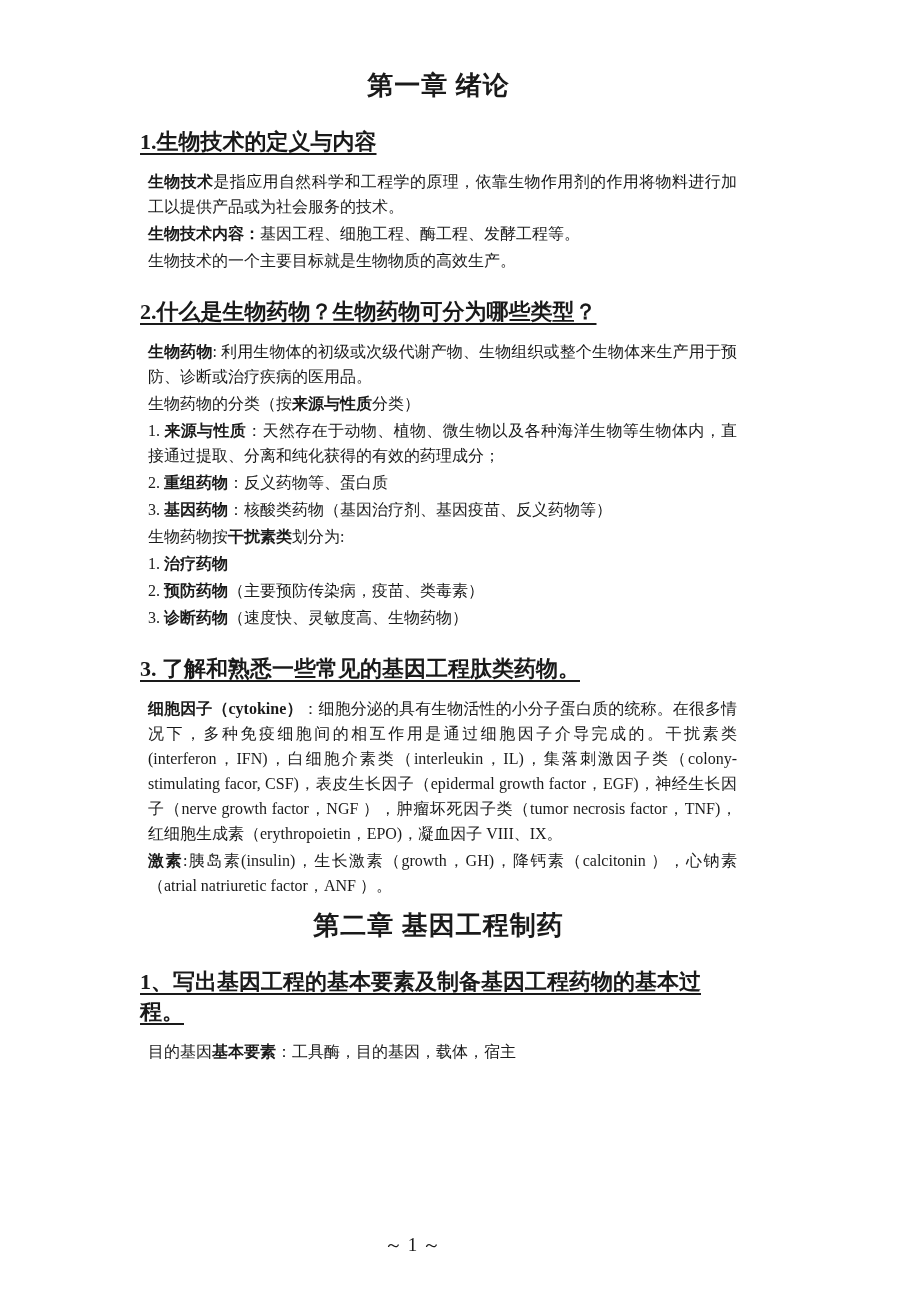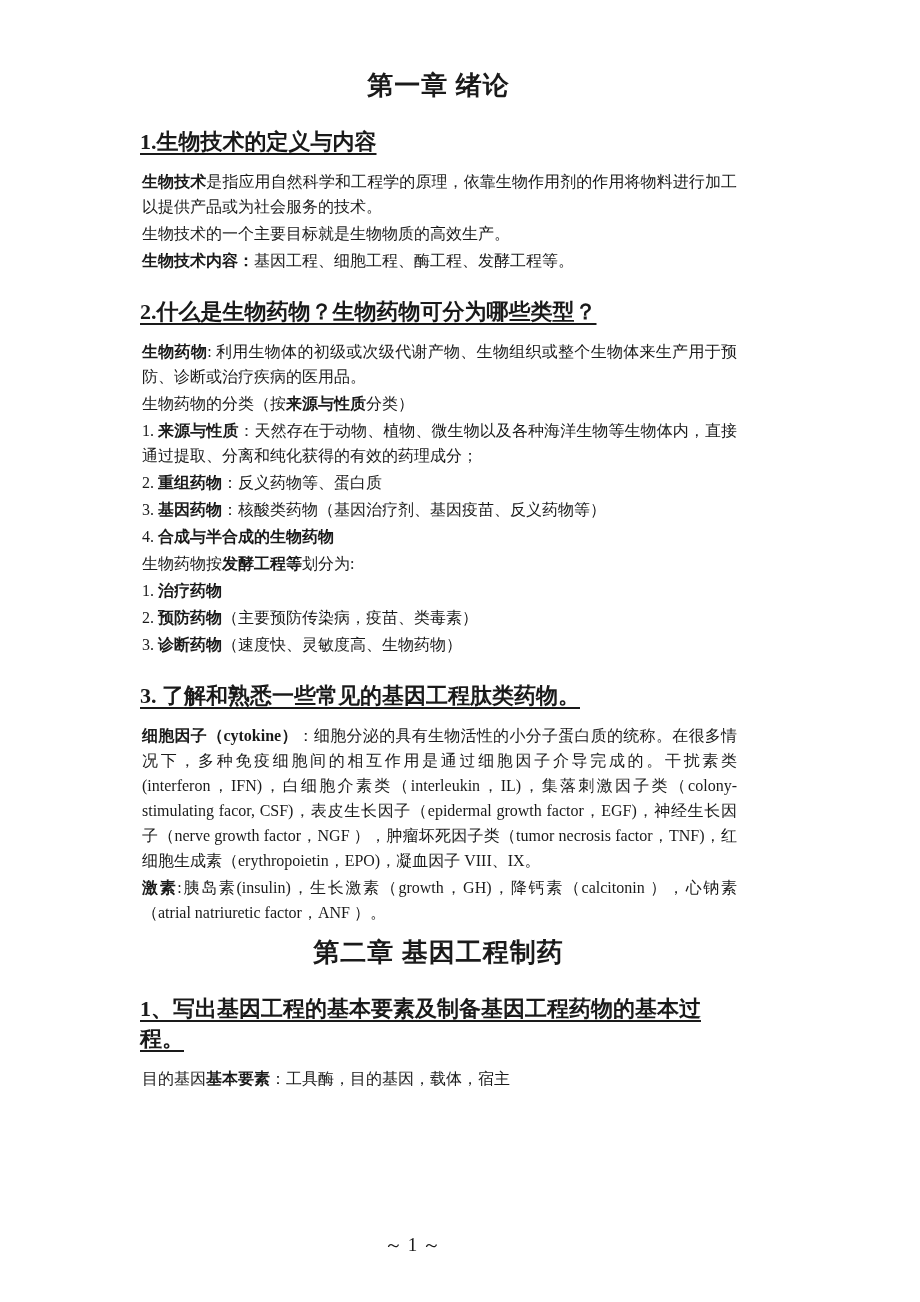--- a/index.html
+++ b/index.html
@@ -33,21 +33,21 @@
     font-size: 22px;
     font-weight: bold;
     text-decoration: underline;
     text-underline-offset: 4px;
     text-decoration-thickness: 2px;
     margin: 24px 0 12px 0;
   }
   .para {
     font-size: 16px;
     line-height: 25px;
-    margin: 0 0 2px 2px;
+    margin: 0 0 2px 8px;
     text-align: justify;
   }
   .para .b {
     font-weight: bold;
   }
   .page-number {
     position: absolute;
     left: 0;
     right: 0;
     bottom: 44px;
@@ -57,30 +57,29 @@
   }
 </style>
 </head>
 <body>
 
 <div class="page">
   <div id="doc-content">
       <h1 class="chapter-title"><span>第一章 绪论</span></h1>
       <h2 class="section-heading"><span>1.生物技术的定义与内容</span></h2>
       <p class="para"><span class="b">生物技术</span><span>是指应用自然科学和工程学的原理，依靠生物作用剂的作用将物料进行加工以提供产品或为社会服务的技术。</span></p>
+      <p class="para"><span class="b">生物技术内容：</span><span>基因工程、细胞工程、酶工程、发酵工程等。</span></p>
       <p class="para"><span>生物技术的一个主要目标就是生物物质的高效生产。</span></p>
-      <p class="para"><span class="b">生物技术内容：</span><span>基因工程、细胞工程、酶工程、发酵工程等。</span></p>
       <h2 class="section-heading"><span>2.什么是生物药物？生物药物可分为哪些类型？</span></h2>
       <p class="para"><span class="b">生物药物</span><span>: 利用生物体的初级或次级代谢产物、生物组织或整个生物体来生产用于预防、诊断或治疗疾病的医用品。</span></p>
       <p class="para"><span>生物药物的分类（按</span><span class="b">来源与性质</span><span>分类）</span></p>
       <p class="para"><span>1. </span><span class="b">来源与性质</span><span>：天然存在于动物、植物、微生物以及各种海洋生物等生物体内，直接通过提取、分离和纯化获得的有效的药理成分；</span></p>
       <p class="para"><span>2. </span><span class="b">重组药物</span><span>：反义药物等、蛋白质</span></p>
       <p class="para"><span>3. </span><span class="b">基因药物</span><span>：核酸类药物（基因治疗剂、基因疫苗、反义药物等）</span></p>
-      <p class="para"><span>4. </span><span class="b">合成与半合成的生物药物</span></p>
-      <p class="para"><span>生物药物按</span><span class="b">发酵工程等</span><span>划分为:</span></p>
+      <p class="para"><span>生物药物按</span><span class="b">干扰素类</span><span>划分为:</span></p>
       <p class="para"><span>1. </span><span class="b">治疗药物</span></p>
       <p class="para"><span>2. </span><span class="b">预防药物</span><span>（主要预防传染病，疫苗、类毒素）</span></p>
       <p class="para"><span>3. </span><span class="b">诊断药物</span><span>（速度快、灵敏度高、生物药物）</span></p>
       <h2 class="section-heading"><span>3. 了解和熟悉一些常见的基因工程肽类药物。</span></h2>
       <p class="para"><span class="b">细胞因子</span><span class="b">（</span><span class="b">cytokine</span><span class="b">）</span><span>：细胞分泌的具有生物活性的小分子蛋白质的统称。在很多情况下，多种免疫细胞间的相互作用是通过细胞因子介导完成的。干扰素类(interferon，IFN)，白细胞介素类（interleukin，IL)，集落刺激因子类（colony-stimulating facor, CSF)，表皮生长因子（epidermal growth factor，EGF)，神经生长因子（nerve growth factor，NGF ），肿瘤坏死因子类（tumor necrosis factor，TNF)，红细胞生成素（erythropoietin，EPO)，凝血因子 VIII、IX。</span></p>
       <p class="para"><span class="b">激素</span><span>:胰岛素(insulin)，生长激素（growth，GH)，降钙素（calcitonin ），心钠素（atrial natriuretic factor，ANF ）。</span></p>
       <h1 class="chapter-title"><span>第二章 基因工程制药</span></h1>
       <h2 class="section-heading"><span>1、写出基因工程的基本要素及制备基因工程药物的基本过程。</span></h2>
       <p class="para"><span>目的基因</span><span class="b">基本要素</span><span>：工具酶，目的基因，载体，宿主</span></p>
     </div>

